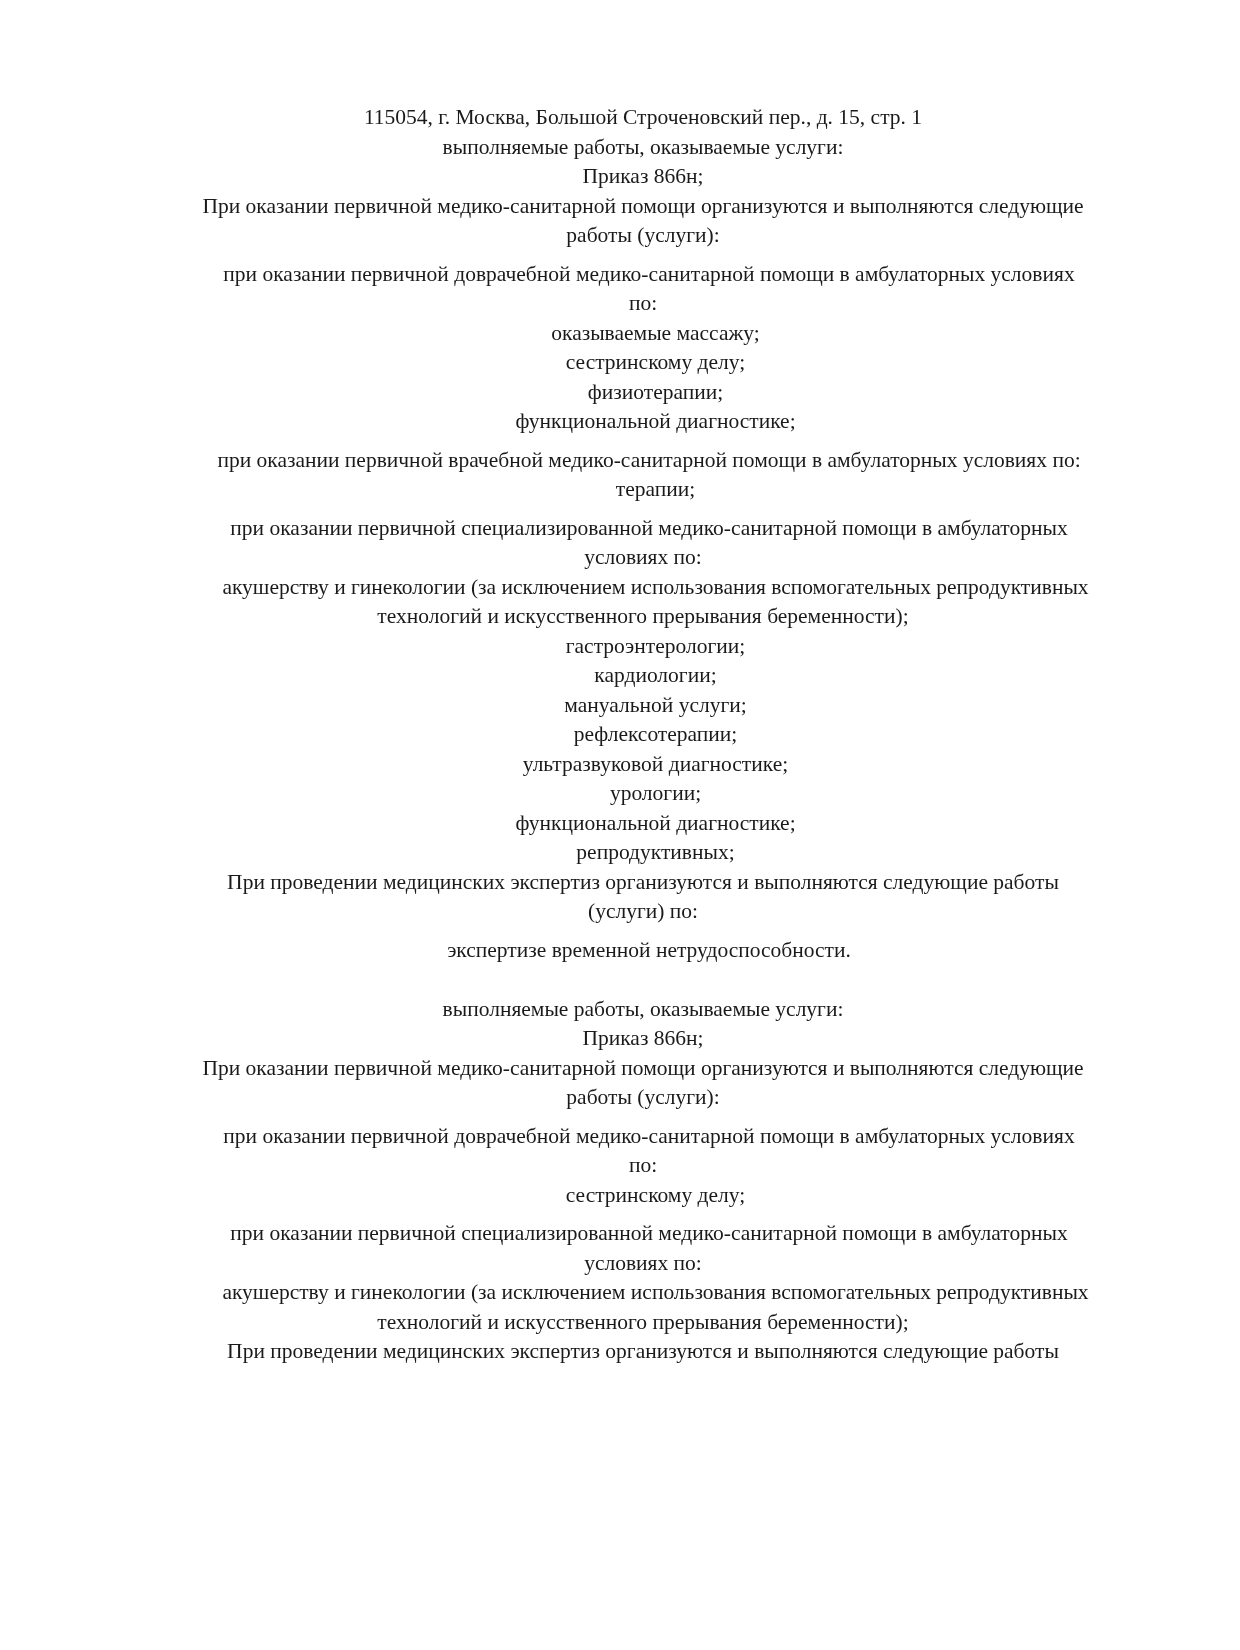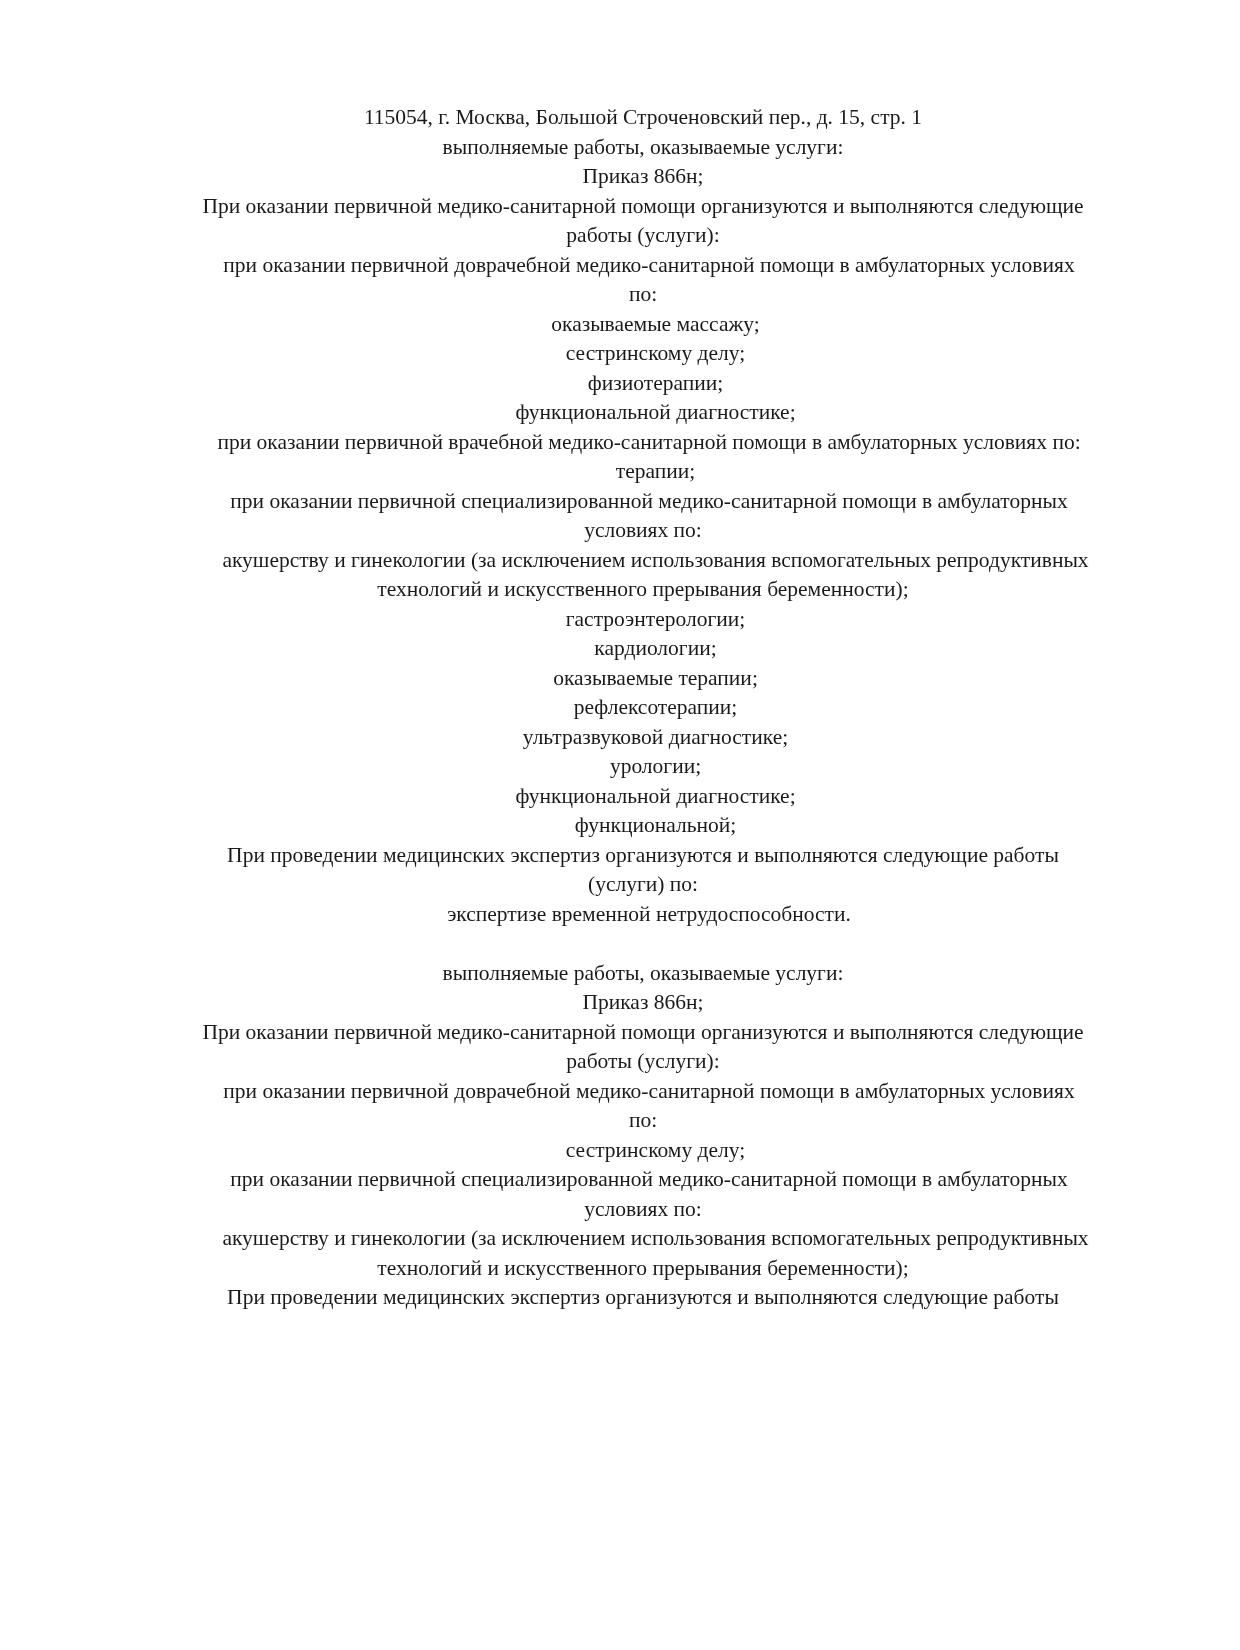--- a/index.html
+++ b/index.html
@@ -4,21 +4,21 @@
 <style>
   html, body { margin: 0; padding: 0; background: #ffffff; }
   body { width: 1240px; height: 1650px; position: relative; overflow: hidden; }
   .page {
     position: absolute; left: 143px; top: 103px; width: 1000px;
     font-family: "Liberation Serif", serif; font-size: 21.5px; color: #1a1a1a;
     line-height: 29.5px;
     text-align: center;
   }
   .line { white-space: pre; }
-  .i1 { padding-left: 12px; }
+  .i1 { padding-left: 12px; margin-top: 9px; }
   .i2 { padding-left: 25px; }
   .gap { height: 29.5px; }
 </style>
 </head>
 <body>
 
 <div class="page" id="page">
     <div>
       <div class="line">115054, г. Москва, Большой Строченовский пер., д. 15, стр. 1</div>
       <div class="line">выполняемые работы, оказываемые услуги:</div>
@@ -32,26 +32,26 @@
       <div class="line i2">физиотерапии;</div>
       <div class="line i2">функциональной диагностике;</div>
       <div class="line i1">при оказании первичной врачебной медико-санитарной помощи в амбулаторных условиях по:</div>
       <div class="line i2">терапии;</div>
       <div class="line i1">при оказании первичной специализированной медико-санитарной помощи в амбулаторных</div>
       <div class="line">условиях по:</div>
       <div class="line i2">акушерству и гинекологии (за исключением использования вспомогательных репродуктивных</div>
       <div class="line">технологий и искусственного прерывания беременности);</div>
       <div class="line i2">гастроэнтерологии;</div>
       <div class="line i2">кардиологии;</div>
-      <div class="line i2">оказываемые терапии;</div>
+      <div class="line i2">мануальной услуги;</div>
       <div class="line i2">рефлексотерапии;</div>
       <div class="line i2">ультразвуковой диагностике;</div>
       <div class="line i2">урологии;</div>
       <div class="line i2">функциональной диагностике;</div>
-      <div class="line i2">функциональной;</div>
+      <div class="line i2">репродуктивных;</div>
       <div class="line">При проведении медицинских экспертиз организуются и выполняются следующие работы</div>
       <div class="line">(услуги) по:</div>
       <div class="line i1">экспертизе временной нетрудоспособности.</div>
     </div>
     <div class="gap"></div>
     <div>
       <div class="line">выполняемые работы, оказываемые услуги:</div>
       <div class="line">Приказ 866н;</div>
       <div class="line">При оказании первичной медико-санитарной помощи организуются и выполняются следующие</div>
       <div class="line">работы (услуги):</div>

